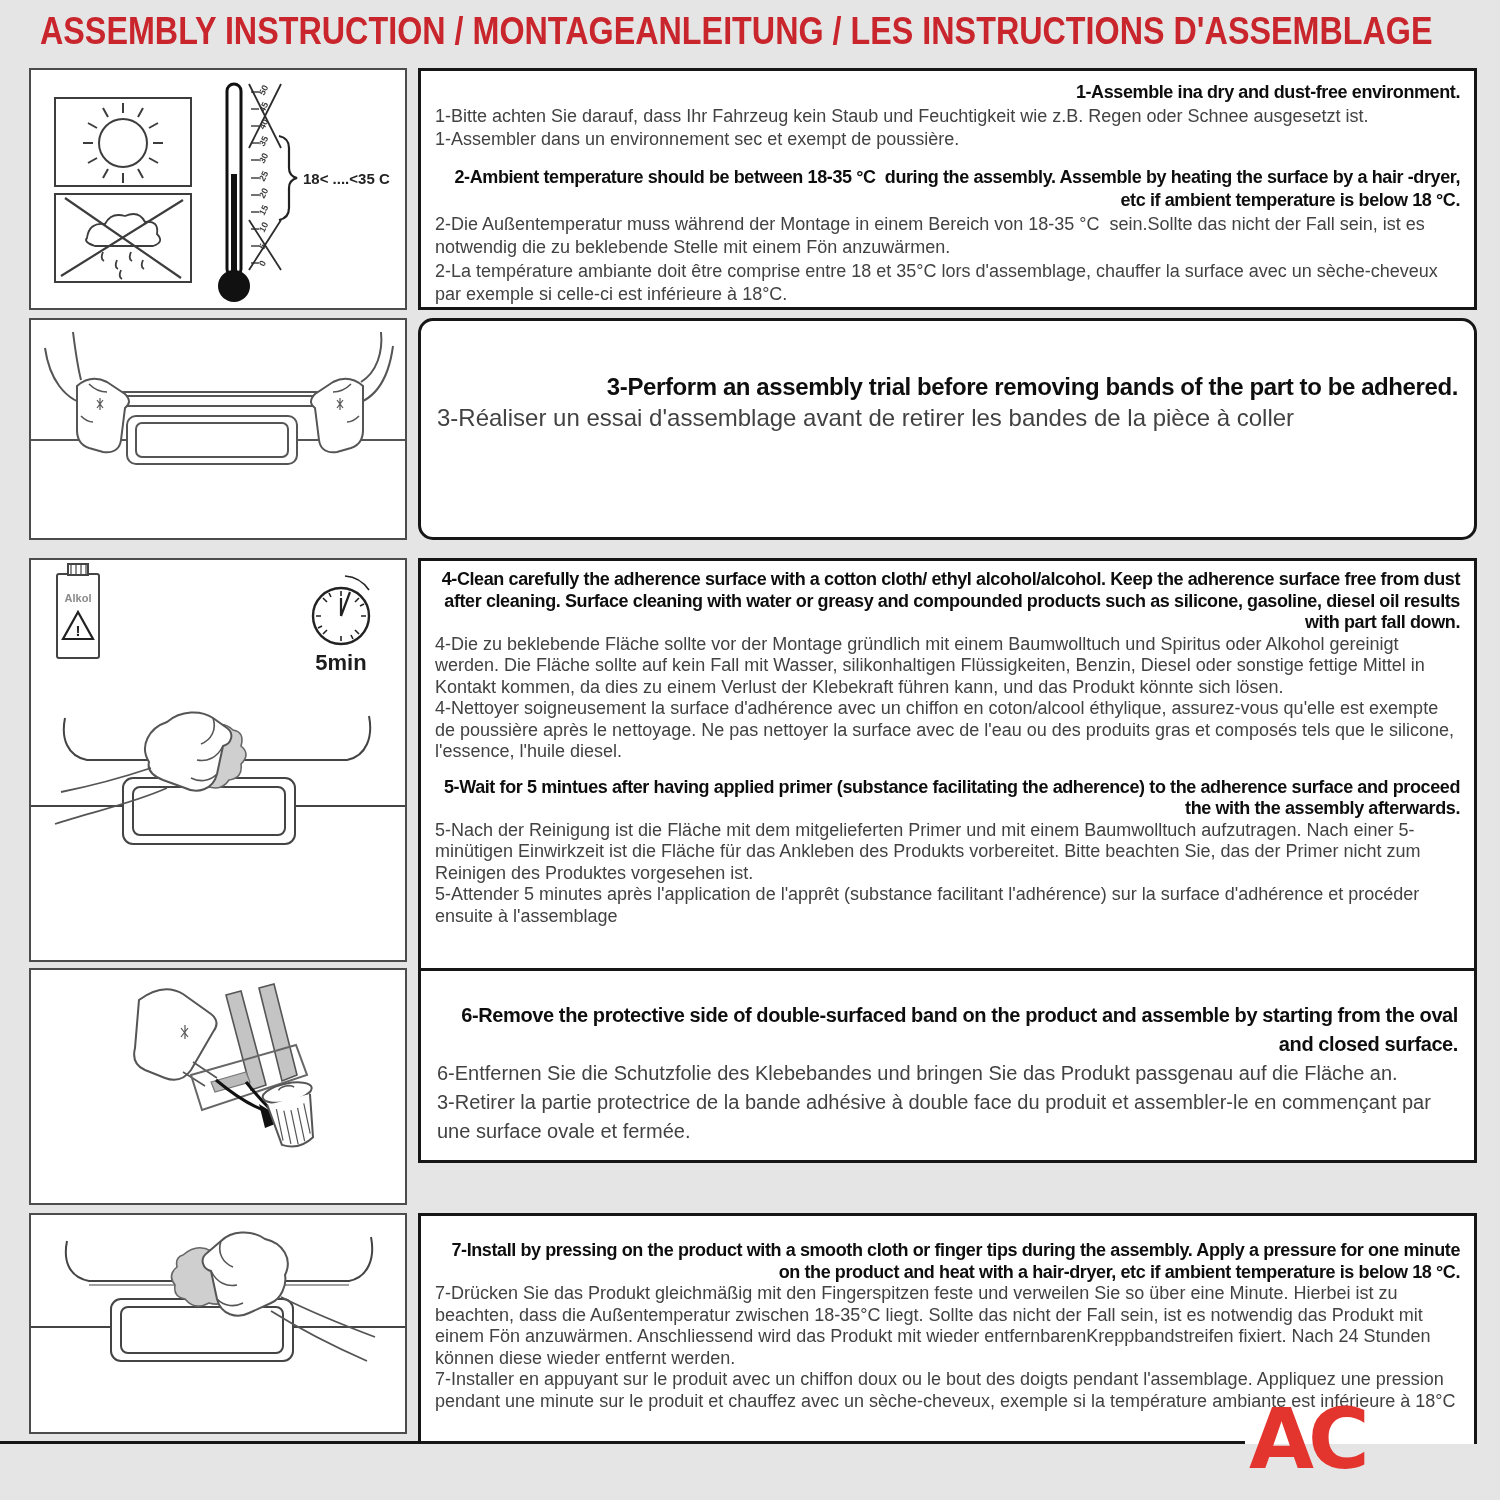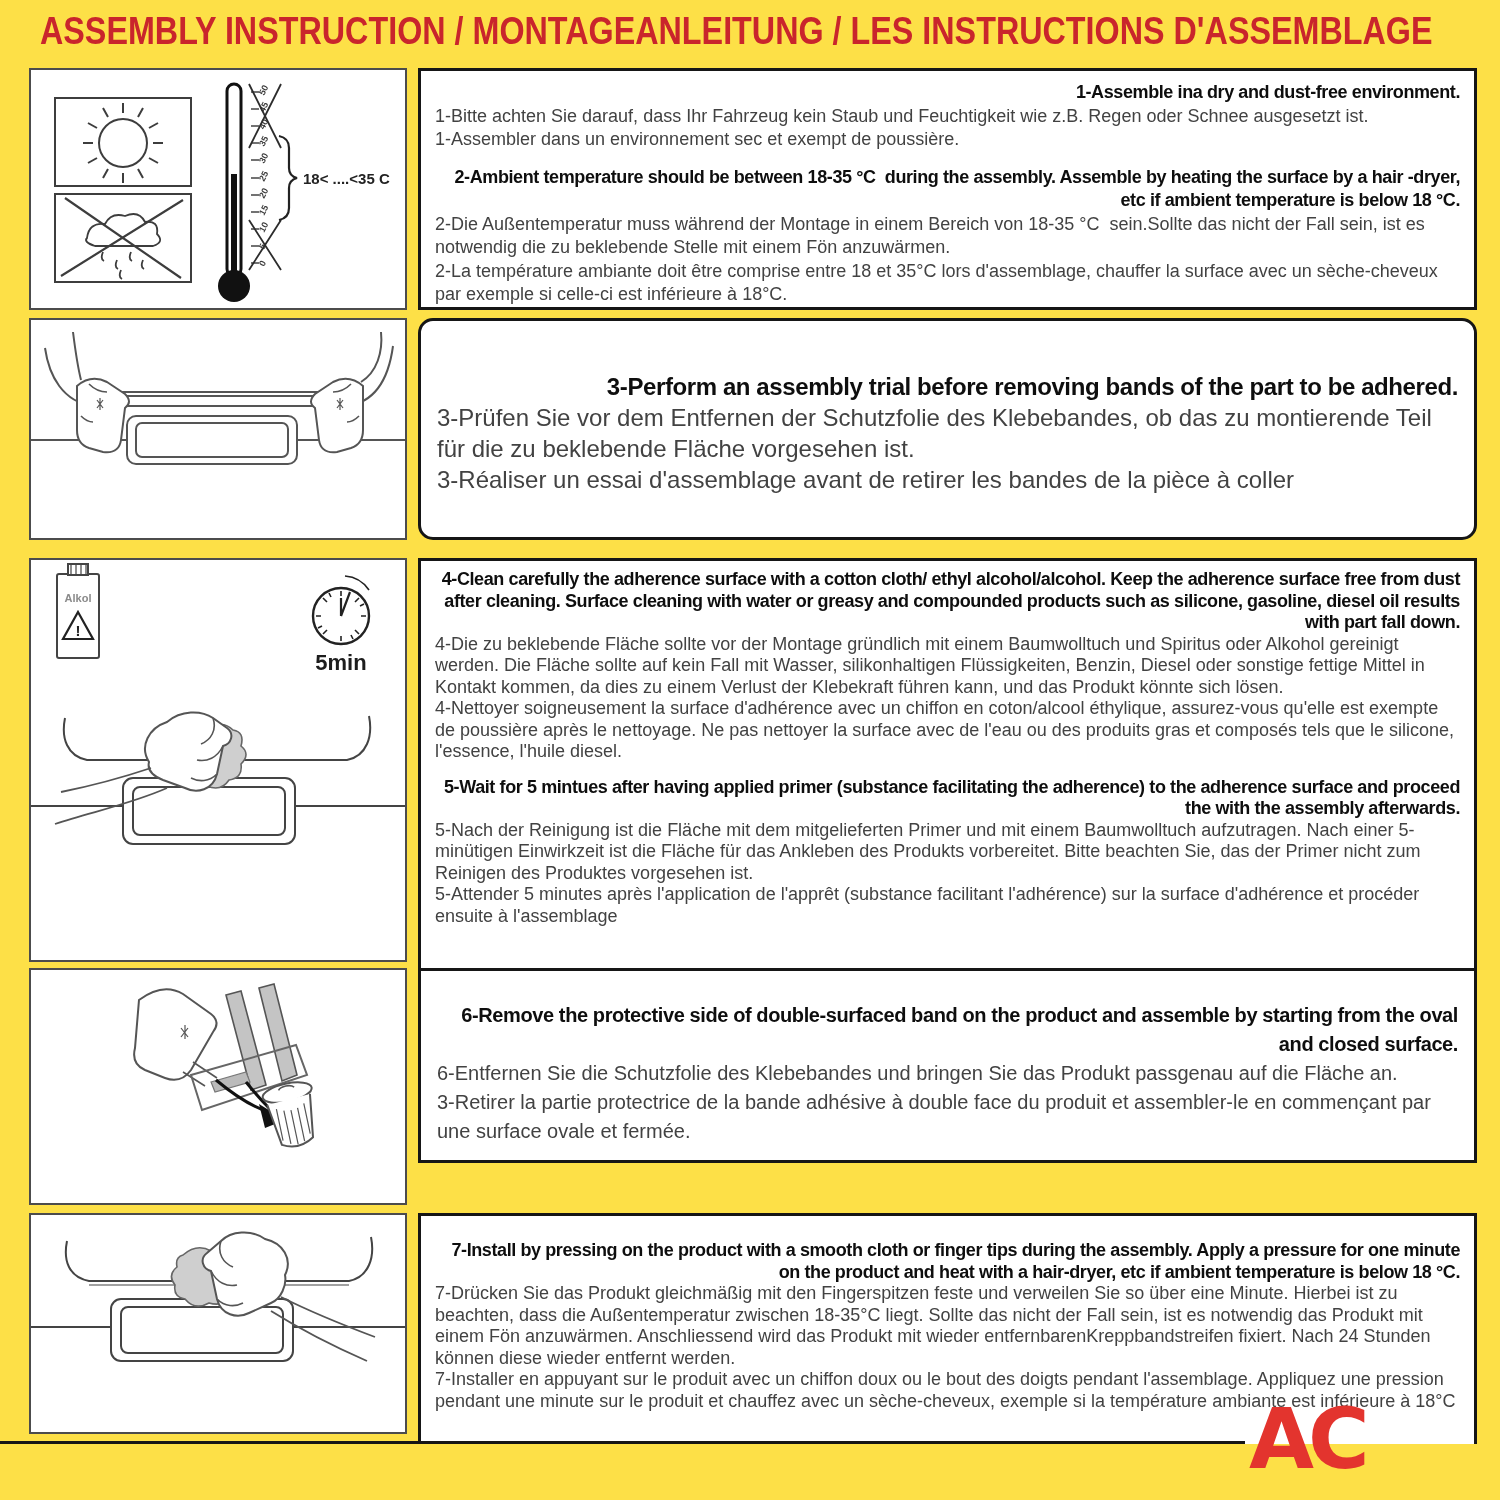--- a/index.html
+++ b/index.html
@@ -1,17 +1,17 @@
 <!DOCTYPE html>
 <html><head>
 <meta charset="utf-8">
 <style>
   html,body { margin:0; padding:0; background:#ffffff; }
   .page {
-    position:relative; width:1500px; height:1500px; background:#fde047;
+    position:relative; width:1500px; height:1500px; background:#e5e5e5;
     font-family:"Liberation Sans", sans-serif; overflow:hidden;
   }
   .title {
     position:absolute; left:40px; top:10px;
     font-size:38px; font-weight:800; color:#c9252c;
     white-space:nowrap; transform:scaleX(.85); transform-origin:0 0;
     letter-spacing:0;
   }
   .illus {
     position:absolute; left:29px; width:378px;
@@ -128,21 +128,20 @@
         <g>
           <path d="M332,66 q-14,-12 -30,-4 l-18,12 q-8,8 0,14 l4,32 q2,14 18,12 l14,-4 q12,-4 12,-18 z" fill="#fff"></path>
           <path d="M320,64 q-8,8 -18,8 M328,96 q-6,6 -12,6" stroke-width="1.6"></path>
           <path d="M306,80 l6,8 m0,-8 l-6,8 m3,-10 v12" stroke-width="1.2"></path>
         </g>
       </g>
     </svg>
   </div>
   <div class="txt" id="row2-tx">
       <div class="para bold">3-Perform an assembly trial before removing bands of the part to be adhered.</div>
-      <div class="para">3-Prüfen Sie vor dem Entfernen der Schutzfolie des Klebebandes, ob das zu montierende Teil für die zu beklebende Fläche vorgesehen ist.</div>
       <div class="para">3-Réaliser un essai d'assemblage avant de retirer les bandes de la pièce à coller</div>
     </div>
 
   <div class="illus" id="row3-il">
     <svg width="374" height="400" viewBox="0 0 374 400">
       <g fill="none" stroke="#444" stroke-width="2">
         <g>
           <rect x="26" y="14" width="42" height="84" rx="2" fill="#fff"></rect>
           <rect x="37" y="4" width="20" height="11" fill="#fff"></rect>
           <path d="M40,4 v11 M45,4 v11 M50,4 v11 M55,4 v11" stroke-width="1.2"></path>

